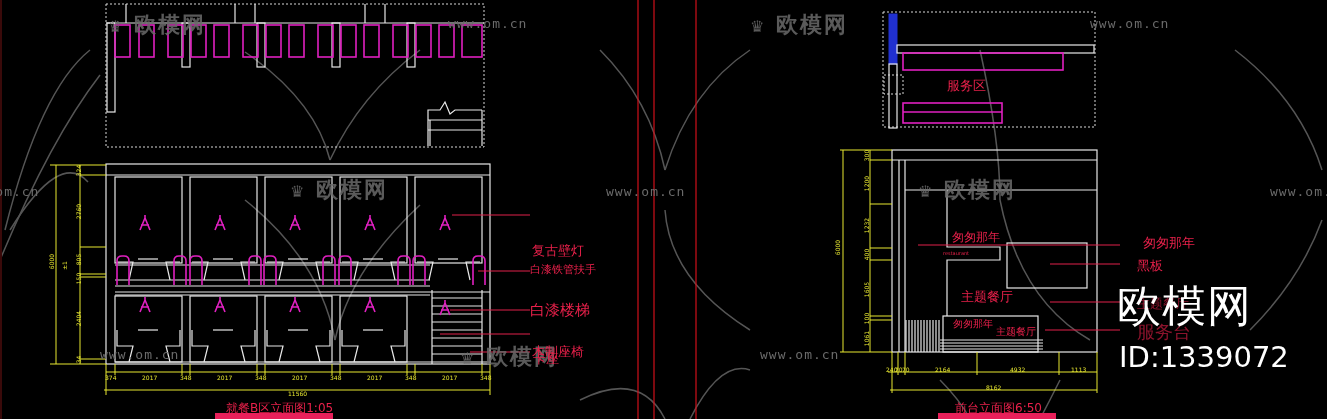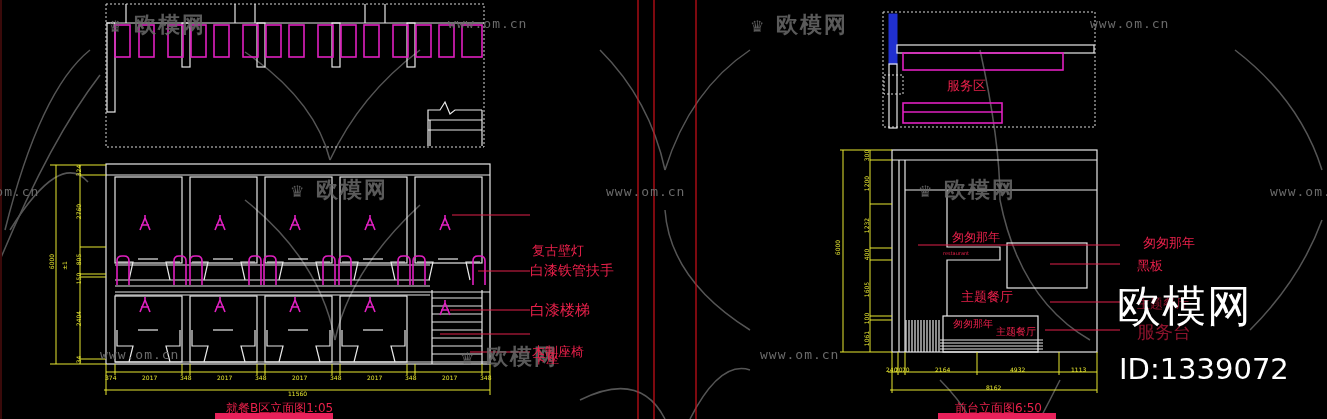--- a/index.html
+++ b/index.html
@@ -315,21 +315,21 @@
 
   <div style="position:absolute;left:448px;top:16px;color:#6a6a6a;font-family:'DejaVu Sans Mono',monospace;font-size:13px;letter-spacing:1px;">www.om.cn</div>
   <div style="position:absolute;left:1090px;top:16px;color:#6a6a6a;font-family:'DejaVu Sans Mono',monospace;font-size:13px;letter-spacing:1px;">www.om.cn</div>
   <div style="position:absolute;left:-40px;top:184px;color:#6a6a6a;font-family:'DejaVu Sans Mono',monospace;font-size:13px;letter-spacing:1px;">www.om.cn</div>
   <div style="position:absolute;left:606px;top:184px;color:#6a6a6a;font-family:'DejaVu Sans Mono',monospace;font-size:13px;letter-spacing:1px;">www.om.cn</div>
   <div style="position:absolute;left:1270px;top:184px;color:#6a6a6a;font-family:'DejaVu Sans Mono',monospace;font-size:13px;letter-spacing:1px;">www.om.cn</div>
   <div style="position:absolute;left:100px;top:347px;color:#6a6a6a;font-family:'DejaVu Sans Mono',monospace;font-size:13px;letter-spacing:1px;">www.om.cn</div>
   <div style="position:absolute;left:760px;top:347px;color:#6a6a6a;font-family:'DejaVu Sans Mono',monospace;font-size:13px;letter-spacing:1px;">www.om.cn</div>
 
   <div style="position:absolute;left:532px;top:206px;color:#e8204a;font-size:13px;margin-top:36px;">复古壁灯</div>
-  <div style="position:absolute;left:530px;top:262px;color:#e8204a;font-size:14px;">白漆铁管扶手</div>
+  <div style="position:absolute;left:530px;top:262px;color:#e8204a;font-size:11px;">白漆铁管扶手</div>
   <div style="position:absolute;left:530px;top:301px;color:#e8204a;font-size:15px;">白漆楼梯</div>
   <div style="position:absolute;left:533px;top:326px;color:#e8204a;font-size:13px;margin-top:24px;">卡座</div>
   <div style="position:absolute;left:532px;top:343px;color:#e8204a;font-size:13px;">木制座椅</div>
 
   <div style="position:absolute;left:44px;top:258px;color:#e8e830;font-size:6px;transform:rotate(-90deg);">6000</div>
   <div style="position:absolute;left:60px;top:262px;color:#e8e830;font-size:6px;transform:rotate(-90deg);">±1</div>
   <div style="position:absolute;left:73px;top:167px;color:#e8e830;font-size:6px;transform:rotate(-90deg);">324</div>
   <div style="position:absolute;left:71px;top:208px;color:#e8e830;font-size:6px;transform:rotate(-90deg);">2760</div>
   <div style="position:absolute;left:73px;top:256px;color:#e8e830;font-size:6px;transform:rotate(-90deg);">805</div>
   <div style="position:absolute;left:73px;top:275px;color:#e8e830;font-size:6px;transform:rotate(-90deg);">150</div>
@@ -374,14 +374,14 @@
   <div style="position:absolute;left:886px;top:366px;color:#e8e830;font-size:6px;">240</div>
   <div style="position:absolute;left:895px;top:366px;color:#e8e830;font-size:6px;">70</div>
   <div style="position:absolute;left:902px;top:366px;color:#e8e830;font-size:6px;">70</div>
   <div style="position:absolute;left:935px;top:366px;color:#e8e830;font-size:6px;">2164</div>
   <div style="position:absolute;left:1010px;top:366px;color:#e8e830;font-size:6px;">4932</div>
   <div style="position:absolute;left:1071px;top:366px;color:#e8e830;font-size:6px;">1113</div>
   <div style="position:absolute;left:986px;top:384px;color:#e8e830;font-size:6px;">8162</div>
   <div style="position:absolute;left:955px;top:400px;color:#e8204a;font-size:12px;">前台立面图6:50</div>
 
   <div style="position:absolute;left:1117px;top:284px;color:#ffffff;font-size:44px;line-height:1;letter-spacing:1px;">欧模网</div>
-  <div style="position:absolute;left:1119px;top:343px;color:#ffffff;font-size:29px;line-height:1;margin-top:12px;">ID:1339072</div>
+  <div style="position:absolute;left:1119px;top:343px;color:#ffffff;font-size:29px;line-height:1;">ID:1339072</div>
 </div>
 
 </body></html>

